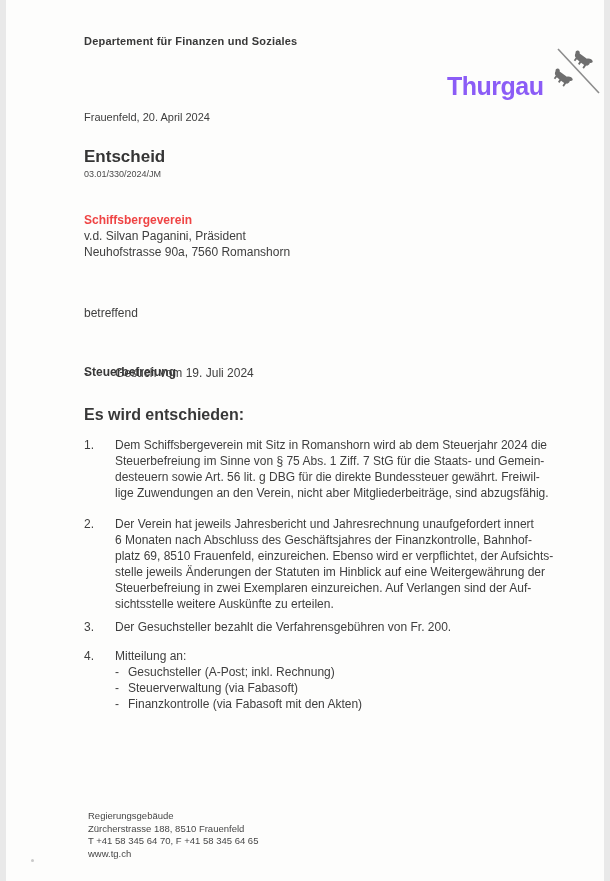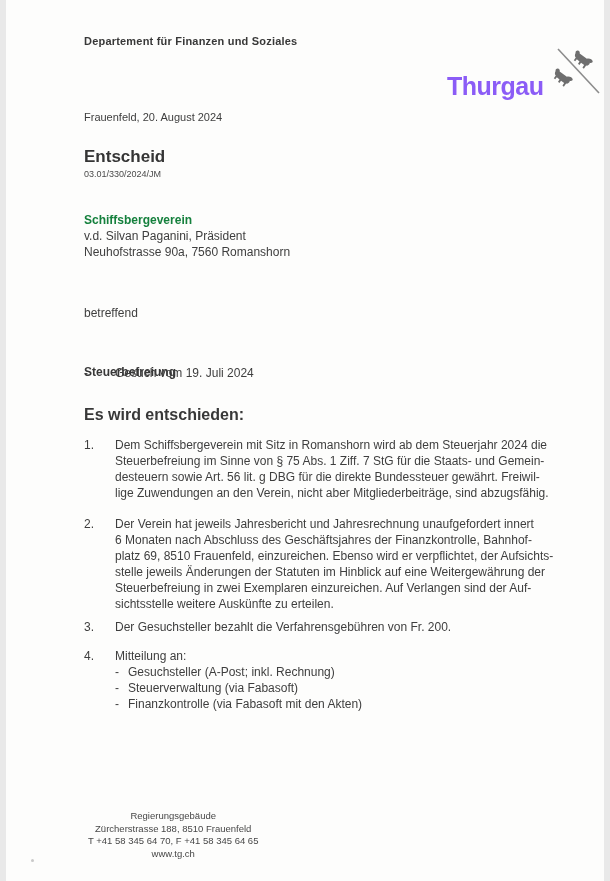--- a/index.html
+++ b/index.html
@@ -26,21 +26,21 @@
     letter-spacing: -0.5px;
   }
   .coat-of-arms { left: 542px; top: 46px; }
   .dateline { left: 78px; top: 111px; font-size: 11px; }
   .doc-title {
     left: 78px; top: 147px;
     font-size: 17px; font-weight: 700; color: #353535;
   }
   .doc-ref { left: 78px; top: 169px; font-size: 9px; color: #4a4a4a; }
   .recipient { left: 78px; top: 212px; font-size: 12px; line-height: 16px; }
-  .recipient .name { font-weight: 700; color: #15803d; }
+  .recipient .name { font-weight: 700; color: #ef4444; }
   .role {
     left: 78px; top: 260px; width: 500px;
     text-align: right; font-size: 12px; font-weight: 700; color: #383838;
   }
   .betreffend { left: 78px; top: 306px; font-size: 12px; }
   .subject-title {
     left: 78px; top: 365px;
     font-size: 12px; font-weight: 700; color: #383838;
   }
   .subject-item { left: 78px; top: 366px; width: 500px; font-size: 12px; display: flex; }
@@ -57,21 +57,21 @@
   .decision-item .txt { white-space: pre-line; flex: 1; }
   .item-1 { top: 437px; }
   .item-2 { top: 516px; }
   .item-3 { top: 619px; }
   .item-4 { top: 648px; }
   .sublist { margin-top: 0; }
   .subitem { display: flex; }
   .subitem .smarker { width: 13px; flex: 0 0 13px; }
   .footer {
     left: 82px; top: 810px;
-    font-size: 9.5px; line-height: 12.5px; color: #474747; text-align: center;
+    font-size: 9.5px; line-height: 12.5px; color: #474747;
   }
   .artifact-dot {
     left: 25px; top: 859px; width: 3px; height: 3px;
     background: #c9c9c9; border-radius: 50%;
   }
 </style>
 </head>
 <body>
 
 <div class="page">
@@ -90,21 +90,21 @@
     </defs>
     <line x1="10" y1="3" x2="51" y2="47" stroke="#8c8c8c" stroke-width="1.6"></line>
     <g transform="translate(34,13) rotate(40) translate(-11,-7)">
       <use href="#lion"></use>
     </g>
     <g transform="translate(14,31) rotate(40) translate(-11,-7)">
       <use href="#lion"></use>
     </g>
   </svg>
 
-  <div class="abs dateline">Frauenfeld, 20. August 2024</div>
+  <div class="abs dateline">Frauenfeld, 20. April 2024</div>
 
   <div class="abs doc-title">Entscheid</div>
   <div class="abs doc-ref">03.01/330/2024/JM</div>
 
   <div class="abs recipient">
     <div class="name">Schiffsbergeverein</div>
     <div>v.d. Silvan Paganini, Präsident</div>
     <div>Neuhofstrasse 90a, 7560 Romanshorn</div>
   </div>
 

